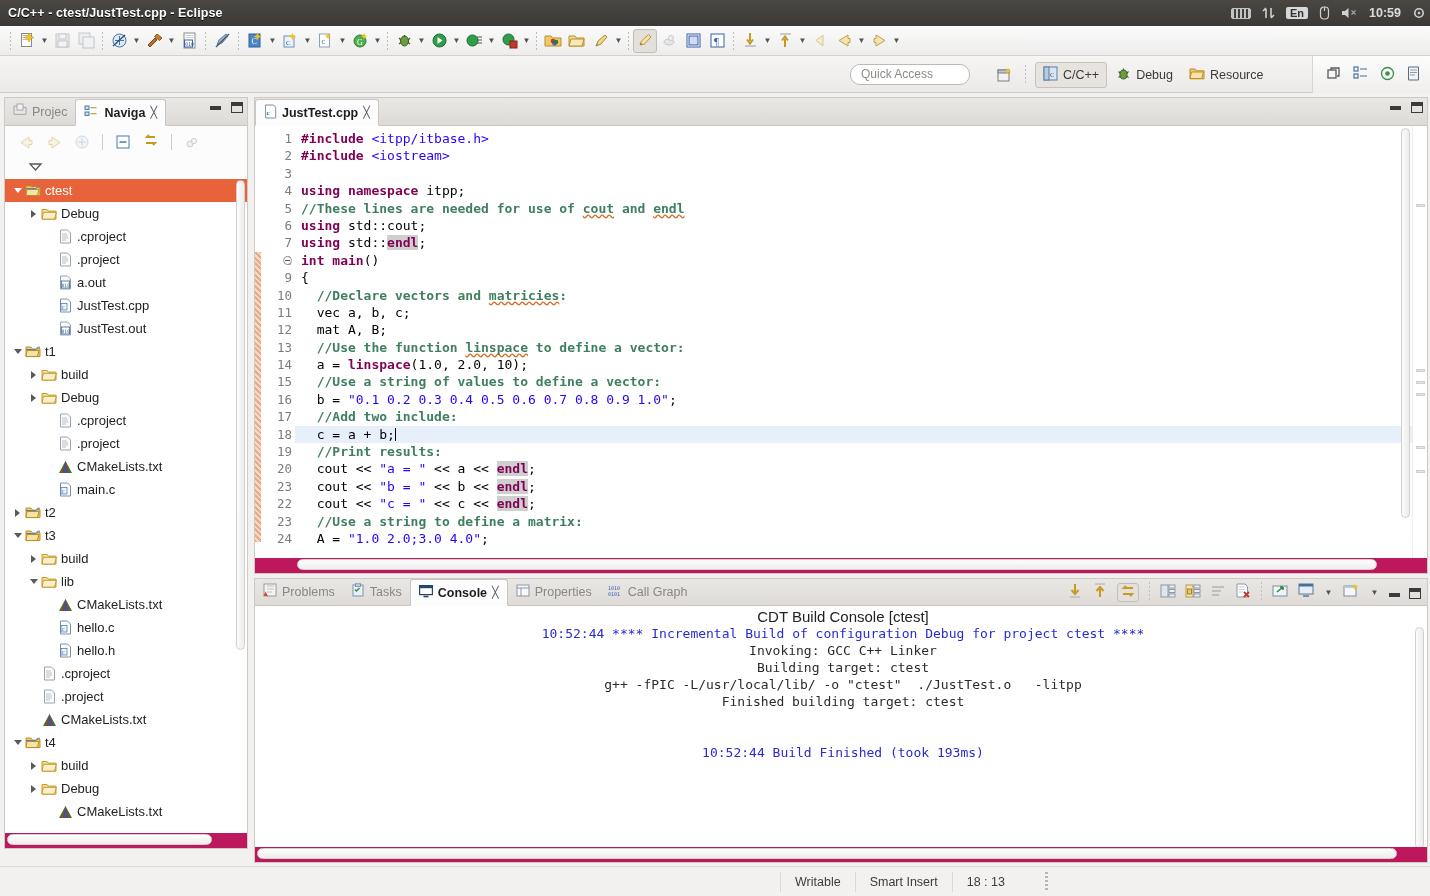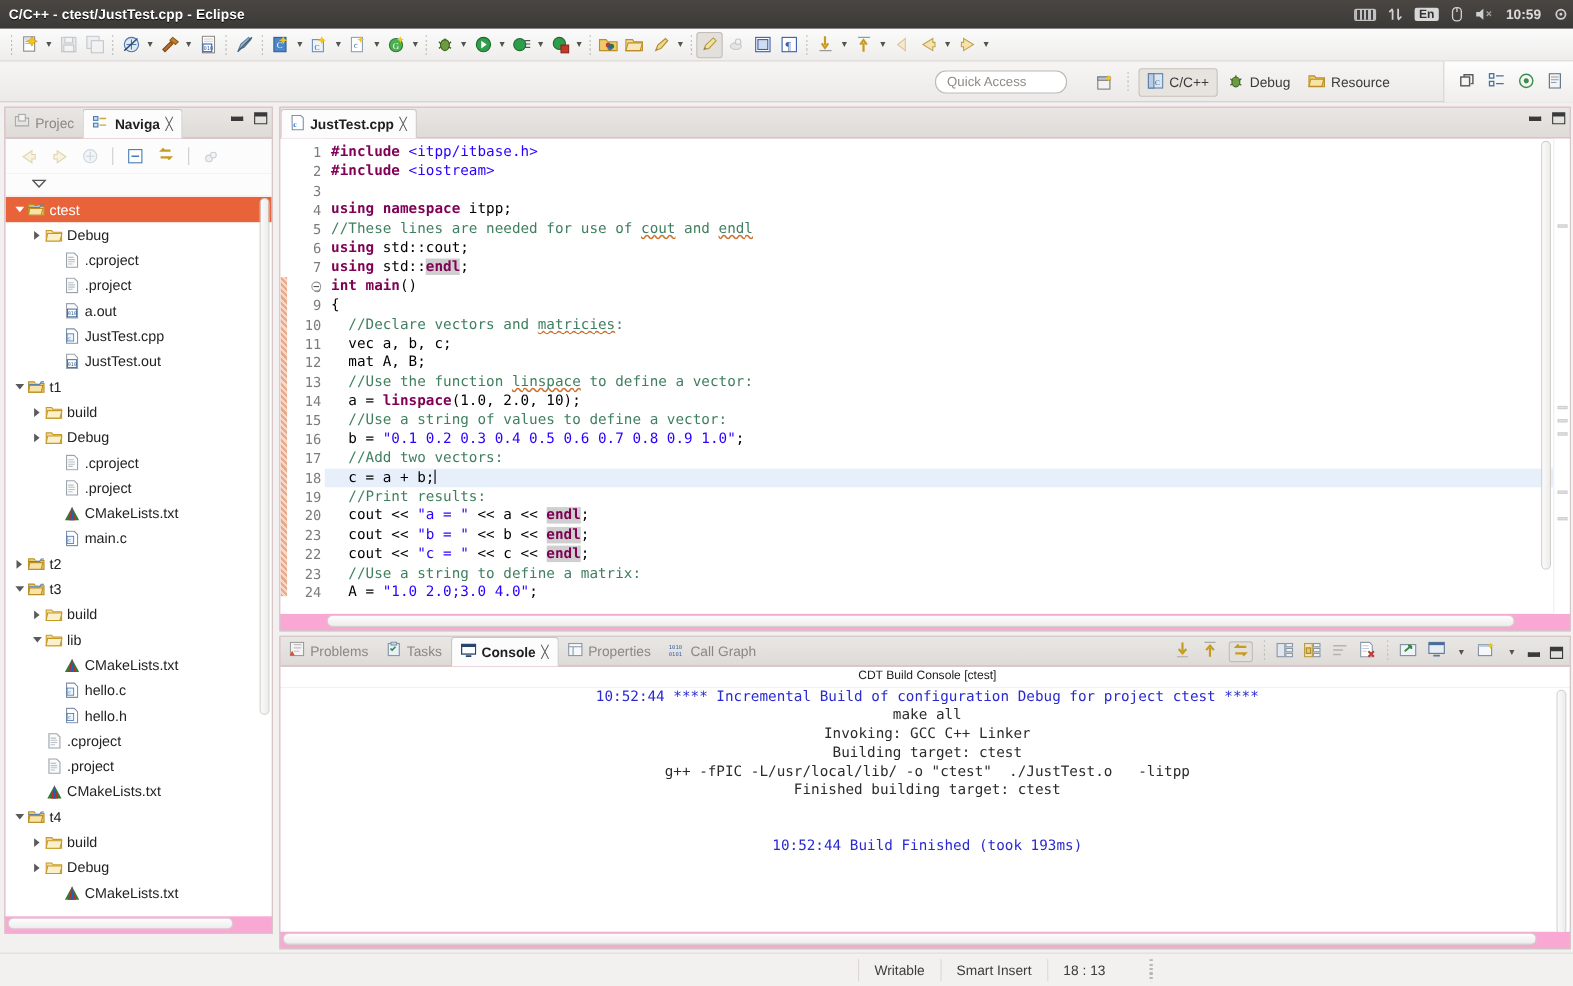--- a/index.html
+++ b/index.html
@@ -57,21 +57,21 @@
   .persp-btn{display:flex;align-items:center;gap:5px;height:26px;padding:0 7px;border-radius:3px;font-size:12.5px;color:#3a3a3a;}
   .persp-btn.sel{background:#e7e4e0;border:1px solid #c6c2bc;}
   .persp-sep{width:1px;height:20px;margin:0 7px;background:repeating-linear-gradient(to bottom,#c4c1bd 0 2px,transparent 2px 4px);}
   #right-edge-btns{position:absolute;right:0;top:0;height:37px;display:flex;align-items:center;gap:12px;
       padding:0 10px 0 14px;background:linear-gradient(to bottom,#fdfdfd,#efeeec);border-left:1px solid #d8d5d1;}
   
   #main { position:absolute; top:93px; left:0; width:1430px; height:803px; display:flex; }
   #leftcol { width:252px; height:770px; padding:4px 4px 0 4px; }
   #rightcol{ flex:1; height:770px; display:flex; flex-direction:column; padding:4px 2px 0 2px;}
   
-  .view { background:#f9a8d4; border:1px solid #cdcac6; display:flex; flex-direction:column; min-height:0;}
+  .view { background:#be185d; border:1px solid #cdcac6; display:flex; flex-direction:column; min-height:0;}
   .view-tabs { height:28px; display:flex; align-items:flex-end;
                background:linear-gradient(to bottom,#e9e7e4,#dedbd7);
                position:relative; border-bottom:1px solid #c9c6c1;}
   .vtab { height:27px;display:flex;align-items:center;gap:5px;padding:0 8px;font-size:12.5px;color:#8b8884;}
   .vtab.sel { background:#fcfcfc;color:#1e1e1e;font-weight:bold;
               border:1px solid #c9c6c1;border-bottom:1px solid #fcfcfc;border-radius:3px 3px 0 0;
               margin-bottom:-1px;}
   .vtab .close-x{font-size:11px;color:#555;font-weight:normal;}
   .view-tool { position:absolute;right:4px;top:4px;display:flex;align-items:center;gap:10px;}
   .min-ico{width:11px;height:4px;border:1px solid #3a3a3a;border-top:none;background:#3a3a3a;}
@@ -109,36 +109,36 @@
   #gutter{width:34px;flex:0 0 34px;background:#fff;text-align:right;padding-top:4px;
      font-family:"DejaVu Sans Mono",monospace;font-size:12.5px;color:#7c7c7c;}
   #gutter .ln{height:17.4px;line-height:17.4px;padding-right:3px;position:relative;}
   #codearea{flex:1;padding-top:4px;font-family:"DejaVu Sans Mono",monospace;font-size:13px;
      color:#000;position:relative;overflow:hidden;}
   #codearea .cl{height:17.4px;line-height:17.4px;white-space:pre;padding-left:6px;}
   #codearea .cl.cur{background:#e6effa;}
   .kw{color:#7f0055;font-weight:bold;}
   .pp{color:#7f0055;font-weight:bold;}
   .inc{color:#2a00ff;}
-  .cm{color:#3f7f5f;}
+  .cm{color:#3f7f5f;font-weight:bold;}
   .str{color:#2a00ff;}
   .num{color:#000;}
   .hl{background:#cfcfcf;}
   .sq{text-decoration:underline wavy #d06f2a; text-decoration-skip-ink:none;}
   .caret{display:inline-block;width:1px;height:13px;background:#000;vertical-align:-2px;}
   .fold{position:absolute;left:22px;top:4px;width:9px;height:9px;border:1px solid #9a9a9a;
      border-radius:50%;background:#fff;}
   .fold:after{content:"";position:absolute;left:1px;top:3px;width:5px;height:1px;background:#555;}
   #overview{width:15px;flex:0 0 15px;background:#fff;position:relative;border-left:1px solid #eee;}
   #overview .mk{position:absolute;right:2px;width:9px;height:3px;background:#e3e3e3;border:1px solid #cfcfcf;}
   
   #consoleview{height:285px;margin-top:4px;display:flex;flex-direction:column;text-align:center;}
   #console-tabs{height:27px;display:flex;align-items:flex-end;
      background:linear-gradient(to bottom,#e9e7e4,#dedbd7);border-bottom:1px solid #c9c6c1;position:relative;}
-  #console-title{height:19px;font-size:11px;color:#222;padding:2px 0 0 4px;background:#fff;}
+  #console-title{height:19px;font-size:15px;color:#222;padding:2px 0 0 4px;background:#fff;}
   #console-body{flex:1;background:#fff;font-family:"DejaVu Sans Mono",monospace;font-size:13px;
      padding:0 0 0 4px;position:relative;overflow:hidden;}
   #console-body .ln{height:17px;line-height:17px;white-space:pre;}
   .blue{color:#2a2ad0;}
   
   #statusbar{position:absolute;left:0;bottom:0;width:1430px;height:30px;
      background:#f2f1f0;border-top:1px solid #dedbd7;display:flex;align-items:center;font-size:12.5px;color:#3c3c3c;}
   #statusbar .cell{padding:0 14px;height:22px;display:flex;align-items:center;}
   #statusbar .divider{width:1px;height:20px;background:#dcd9d5;}
   .dotsep{width:3px;height:20px;background:repeating-linear-gradient(to bottom,#b9b6b2 0 2px,transparent 2px 4px);}
@@ -916,21 +916,21 @@
             <div class="cl"><span class="kw">using</span> std::<span class="kw hl">endl</span>;</div>
             <div class="cl"><span class="kw">int</span> <span class="kw">main</span>()</div>
             <div class="cl">{</div>
             <div class="cl">  <span class="cm">//Declare vectors and <span class="sq">matricies</span>:</span></div>
             <div class="cl">  vec a, b, c;</div>
             <div class="cl">  mat A, B;</div>
             <div class="cl">  <span class="cm">//Use the function <span class="sq">linspace</span> to define a vector:</span></div>
             <div class="cl">  a = <span class="kw">linspace</span>(<span class="num">1.0</span>, <span class="num">2.0</span>, 10);</div>
             <div class="cl">  <span class="cm">//Use a string of values to define a vector:</span></div>
             <div class="cl">  b = <span class="str">"0.1 0.2 0.3 0.4 0.5 0.6 0.7 0.8 0.9 1.0"</span>;</div>
-            <div class="cl">  <span class="cm">//Add two vectors:</span></div>
+            <div class="cl">  <span class="cm">//Add two include:</span></div>
             <div class="cl cur">  c = a + b;<span class="caret"></span></div>
             <div class="cl">  <span class="cm">//Print results:</span></div>
             <div class="cl">  cout &lt;&lt; <span class="str">"a = "</span> &lt;&lt; a &lt;&lt; <span class="kw hl">endl</span>;</div>
             <div class="cl">  cout &lt;&lt; <span class="str">"b = "</span> &lt;&lt; b &lt;&lt; <span class="kw hl">endl</span>;</div>
             <div class="cl">  cout &lt;&lt; <span class="str">"c = "</span> &lt;&lt; c &lt;&lt; <span class="kw hl">endl</span>;</div>
             <div class="cl">  <span class="cm">//Use a string to define a matrix:</span></div>
             <div class="cl">  A = <span class="str">"1.0 2.0;3.0 4.0"</span>;</div>
           </div>
         <div id="overview">
           <div class="mk" style="top:78px;"></div>
@@ -1065,21 +1065,20 @@
           <span class="tb-arrow" style="height:15px;">▼</span>
           <span class="min-ico" style="margin-top:6px;"></span>
           <span class="max-ico" style="margin-top:2px;"></span>
         </div>
       </div>
 
       <div id="console-title">CDT Build Console [ctest]</div>
       <div id="console-body">
         <div id="console-lines">
             <div class="ln blue">10:52:44 **** Incremental Build of configuration Debug for project ctest ****</div>
-            <div class="ln">make all</div>
             <div class="ln">Invoking: GCC C++ Linker</div>
             <div class="ln">Building target: ctest</div>
             <div class="ln">g++ -fPIC -L/usr/local/lib/ -o "ctest"  ./JustTest.o   -litpp</div>
             <div class="ln">Finished building target: ctest</div>
             <div class="ln">&nbsp;</div>
             <div class="ln">&nbsp;</div>
             <div class="ln blue">10:52:44 Build Finished (took 193ms)</div>
           </div>
         <div class="sb-v" style="right:2px;">
           <div class="thumb" style="top:0;height:222px;"></div>

